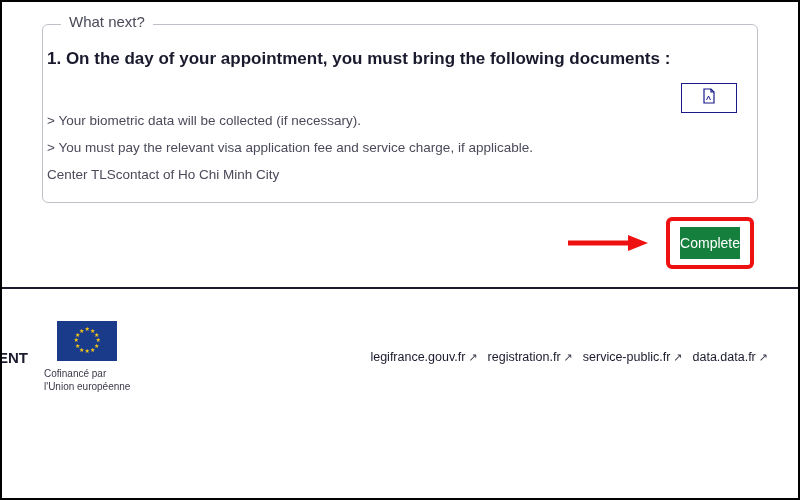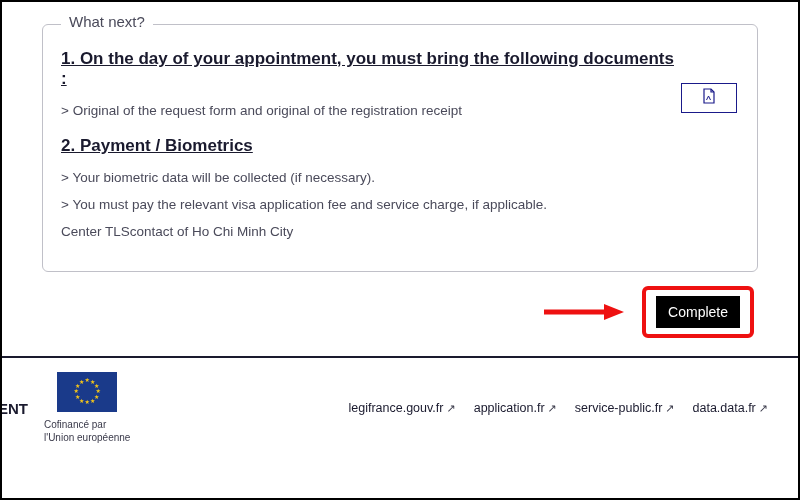--- a/index.html
+++ b/index.html
@@ -11,21 +11,21 @@
     overflow: hidden;
     border: 2px solid #000;
     position: relative;
   }
   .content-area {
     padding: 10px 40px 0 40px;
   }
   .whatnext-box {
     border: 1px solid #c0c0c8;
     border-radius: 6px;
-    padding: 18px 20px 20px 18px;
+    padding: 18px 20px 20px 4px;
     position: relative;
     margin-top: 12px;
   }
   .whatnext-legend {
     position: absolute;
     top: -12px;
     left: 18px;
     background: #fff;
     padding: 0 8px;
     color: #4a4a5a;
@@ -35,21 +35,20 @@
     display: flex;
     justify-content: space-between;
     align-items: flex-start;
   }
   .section-heading {
     font-size: 17px;
     font-weight: 700;
     color: #1a1a2e;
     margin-top: 6px;
     margin-bottom: 14px;
-    text-decoration: underline;
   }
   .hint-line {
     font-size: 13.5px;
     color: #4a4a5a;
     margin-bottom: 12px;
   }
   .doc-button {
     width: 56px;
     height: 30px;
     border: 1.5px solid #1a1a8a;
@@ -72,37 +71,37 @@
   .arrow {
     width: 80px;
     height: 20px;
   }
   .complete-frame {
     border: 4px solid #e11;
     border-radius: 6px;
     padding: 6px 10px;
   }
   .complete-button {
-    background: #000000;
+    background: #15803d;
     color: #fff;
     font-size: 14px;
-    padding: 8px 12px;
+    padding: 8px 0;
     border: none;
     cursor: pointer;
   }
   .footer-divider {
     border: none;
     border-top: 2px solid #1a1a2e;
     margin-top: 18px;
   }
   .footer {
     display: flex;
     align-items: center;
     justify-content: space-between;
-    padding: 14px 30px 0 0;
+    padding: 32px 30px 0 0;
   }
   .footer-left {
     display: flex;
     align-items: center;
     gap: 16px;
   }
   .ent-label {
     font-size: 15px;
     font-weight: 700;
     color: #1a1a2e;
@@ -130,21 +129,21 @@
   }
   .eu-stars span {
     position: absolute;
     color: #f5c518;
     font-size: 6px;
     left: 50%;
     top: 50%;
   }
   .footer-links {
     display: flex;
-    gap: 18px;
+    gap: 10px;
     font-size: 12.5px;
     color: #1a1a2e;
   }
   .footer-link {
     display: inline-flex;
     align-items: center;
     gap: 3px;
     cursor: pointer;
   }
   .ext-icon {
@@ -155,38 +154,36 @@
 </head>
 <body>
 
 <div class="content-area">
   <div class="whatnext-box">
     <div class="whatnext-legend">What next?</div>
 
     <div class="section-row">
       <div style="flex:1;">
         <div class="section-heading">1. On the day of your appointment, you must bring the following documents :</div>
-        <div class="hint-line">&gt; Original of the request form and original of the registration receipt</div>
       </div>
       <div class="doc-button">
         <span>
           <svg viewBox="0 0 14 16" fill="none" stroke="#1a1a8a" stroke-width="1.2">
             <path d="M2 1h7l3 3v11H2z"></path>
             <path d="M9 1v3h3"></path>
             <path d="M4.5 12l2-4 2 4" stroke-width="1"></path>
           </svg>
         </span>
       </div>
     </div>
 
-    <div class="section-heading">2. Payment / Biometrics</div>
     <div class="hint-line">&gt; Your biometric data will be collected (if necessary).</div>
     <div class="hint-line">&gt; You must pay the relevant visa application fee and service charge, if applicable.</div>
 
-    <div class="hint-line" style="margin-bottom:12px;">Center TLScontact of Ho Chi Minh City</div>
+    <div class="hint-line" style="margin-bottom:0;">Center TLScontact of Ho Chi Minh City</div>
   </div>
 
   <div class="complete-row">
     <svg class="arrow" viewBox="0 0 80 20">
       <line x1="0" y1="10" x2="62" y2="10" stroke="#e11" stroke-width="5"></line>
       <polygon points="60,2 80,10 60,18" fill="#e11"></polygon>
     </svg>
     <div class="complete-frame">
       <button class="complete-button">Complete</button>
     </div>
@@ -219,21 +216,21 @@
       <div>l'Union européenne</div>
     </div>
   </div>
 
   <div class="footer-links">
     <span class="footer-link">
       <span>legifrance.gouv.fr</span>
       <span class="ext-icon">↗</span>
     </span>
     <span class="footer-link">
-      <span>application.fr</span>
+      <span>registration.fr</span>
       <span class="ext-icon">↗</span>
     </span>
     <span class="footer-link">
       <span>service-public.fr</span>
       <span class="ext-icon">↗</span>
     </span>
     <span class="footer-link">
       <span>data.data.fr</span>
       <span class="ext-icon">↗</span>
     </span>

